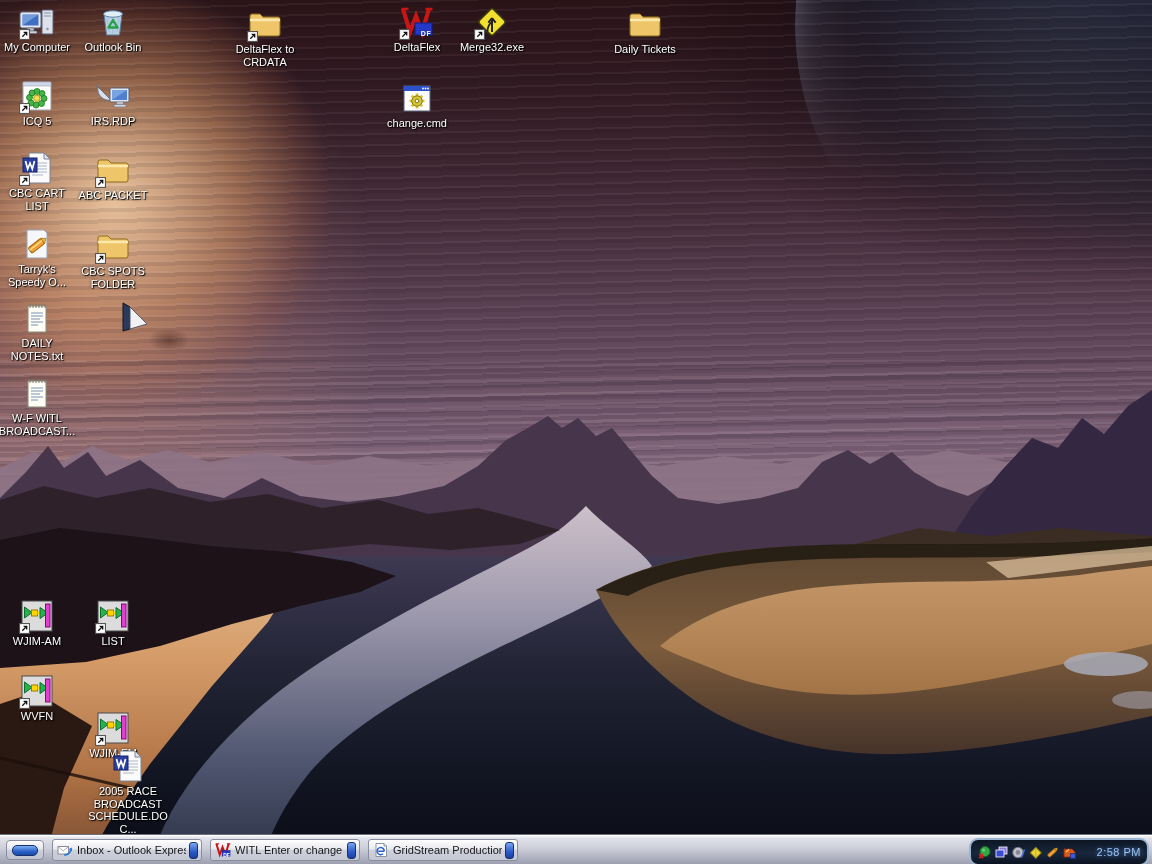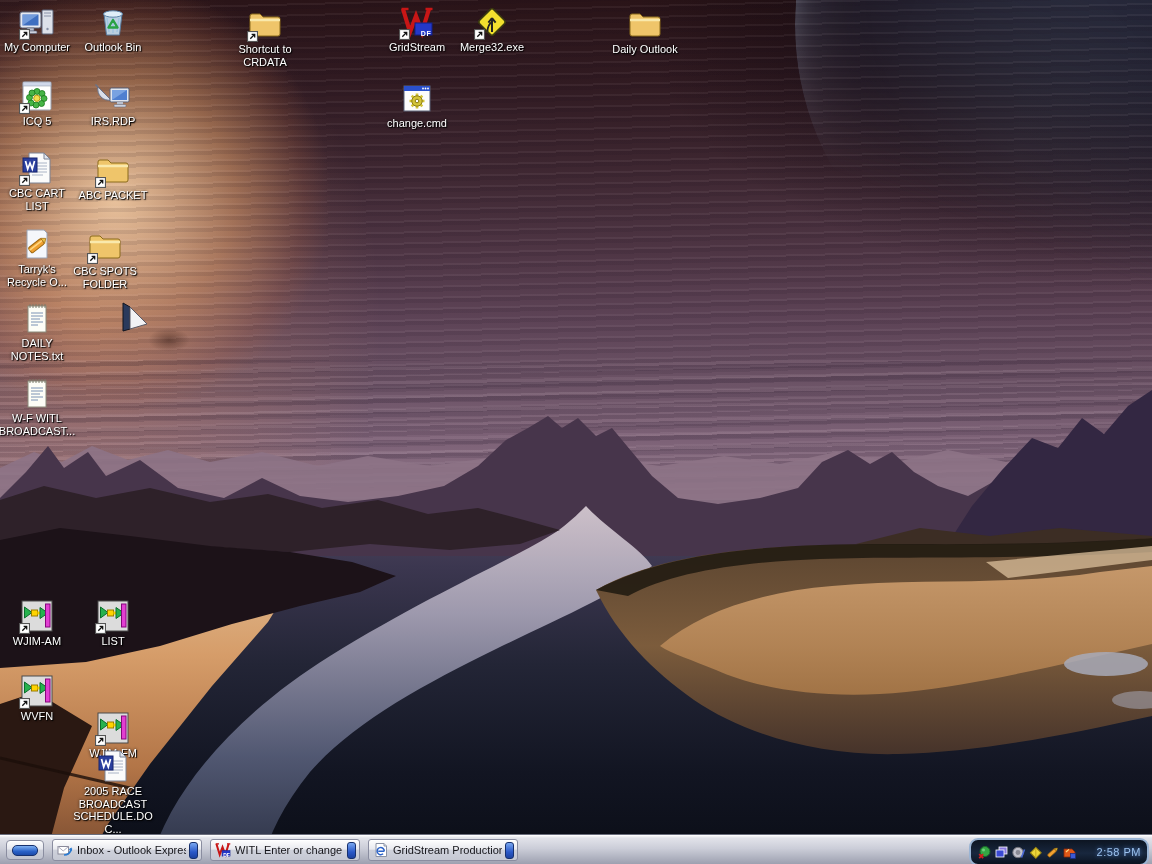--- a/index.html
+++ b/index.html
@@ -349,23 +349,23 @@
     </div>
   <div class="lbl">ABC PACKET</div>
 </div>
 <div class="dicon" style="left:-8px;top:226px">
   <div class="art">
       <svg width="30" height="34">
         <use href="#g-speedy"></use>
       </svg>
     </div>
   <div class="lbl">Tarryk's
-Recycle O...</div>
-</div>
-<div class="dicon" style="left:60px;top:228px">
+Speedy O...</div>
+</div>
+<div class="dicon" style="left:68px;top:228px">
   <div class="art">
       <svg width="36" height="32">
         <use href="#g-folder"></use>
       </svg>
     <svg class="badge" viewBox="0 0 10 10">
         <use href="#g-badge"></use>
       </svg>
     </div>
   <div class="lbl">CBC SPOTS
 FOLDER</div>
@@ -425,73 +425,73 @@
   <div class="art">
       <svg width="34" height="34">
         <use href="#g-radio"></use>
       </svg>
     <svg class="badge" viewBox="0 0 10 10">
         <use href="#g-badge"></use>
       </svg>
     </div>
   <div class="lbl">WJIM-FM</div>
 </div>
-<div class="dicon" style="left:68px;top:748px">
+<div class="dicon" style="left:83px;top:748px">
   <div class="art">
       <svg width="34" height="34">
         <use href="#g-worddoc"></use>
       </svg>
     </div>
   <div class="lbl">2005 RACE
 BROADCAST
 SCHEDULE.DO
 C...</div>
 </div>
 <div class="dicon" style="left:220px;top:6px">
   <div class="art">
       <svg width="36" height="32">
         <use href="#g-folder"></use>
       </svg>
     <svg class="badge" viewBox="0 0 10 10">
         <use href="#g-badge"></use>
       </svg>
     </div>
-  <div class="lbl">Shortcut to
+  <div class="lbl">DeltaFlex to
 CRDATA</div>
 </div>
 <div class="dicon" style="left:372px;top:4px">
   <div class="art">
       <svg width="34" height="34">
         <use href="#g-dfx"></use>
       </svg>
     <span class="df-sub">DF</span>
     <svg class="badge" viewBox="0 0 10 10">
         <use href="#g-badge"></use>
       </svg>
     </div>
-  <div class="lbl">GridStream</div>
+  <div class="lbl">DeltaFlex</div>
 </div>
 <div class="dicon" style="left:447px;top:4px">
   <div class="art">
       <svg width="34" height="34">
         <use href="#g-merge"></use>
       </svg>
     <svg class="badge" viewBox="0 0 10 10">
         <use href="#g-badge"></use>
       </svg>
     </div>
   <div class="lbl">Merge32.exe</div>
 </div>
 <div class="dicon" style="left:600px;top:6px">
   <div class="art">
       <svg width="36" height="32">
         <use href="#g-folder"></use>
       </svg>
     </div>
-  <div class="lbl">Daily Outlook</div>
+  <div class="lbl">Daily Tickets</div>
 </div>
 <div class="dicon" style="left:372px;top:80px">
   <div class="art">
       <svg width="34" height="32">
         <use href="#g-cmd"></use>
       </svg>
     </div>
   <div class="lbl">change.cmd</div>
 </div>
 

